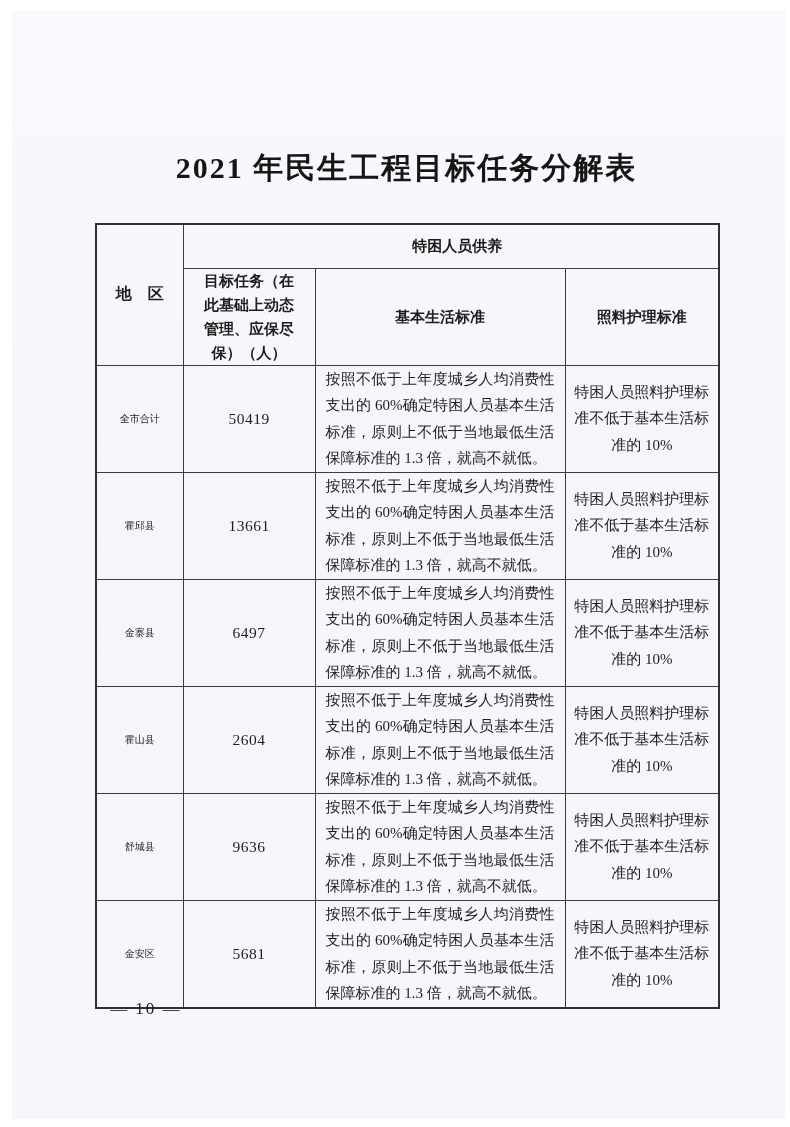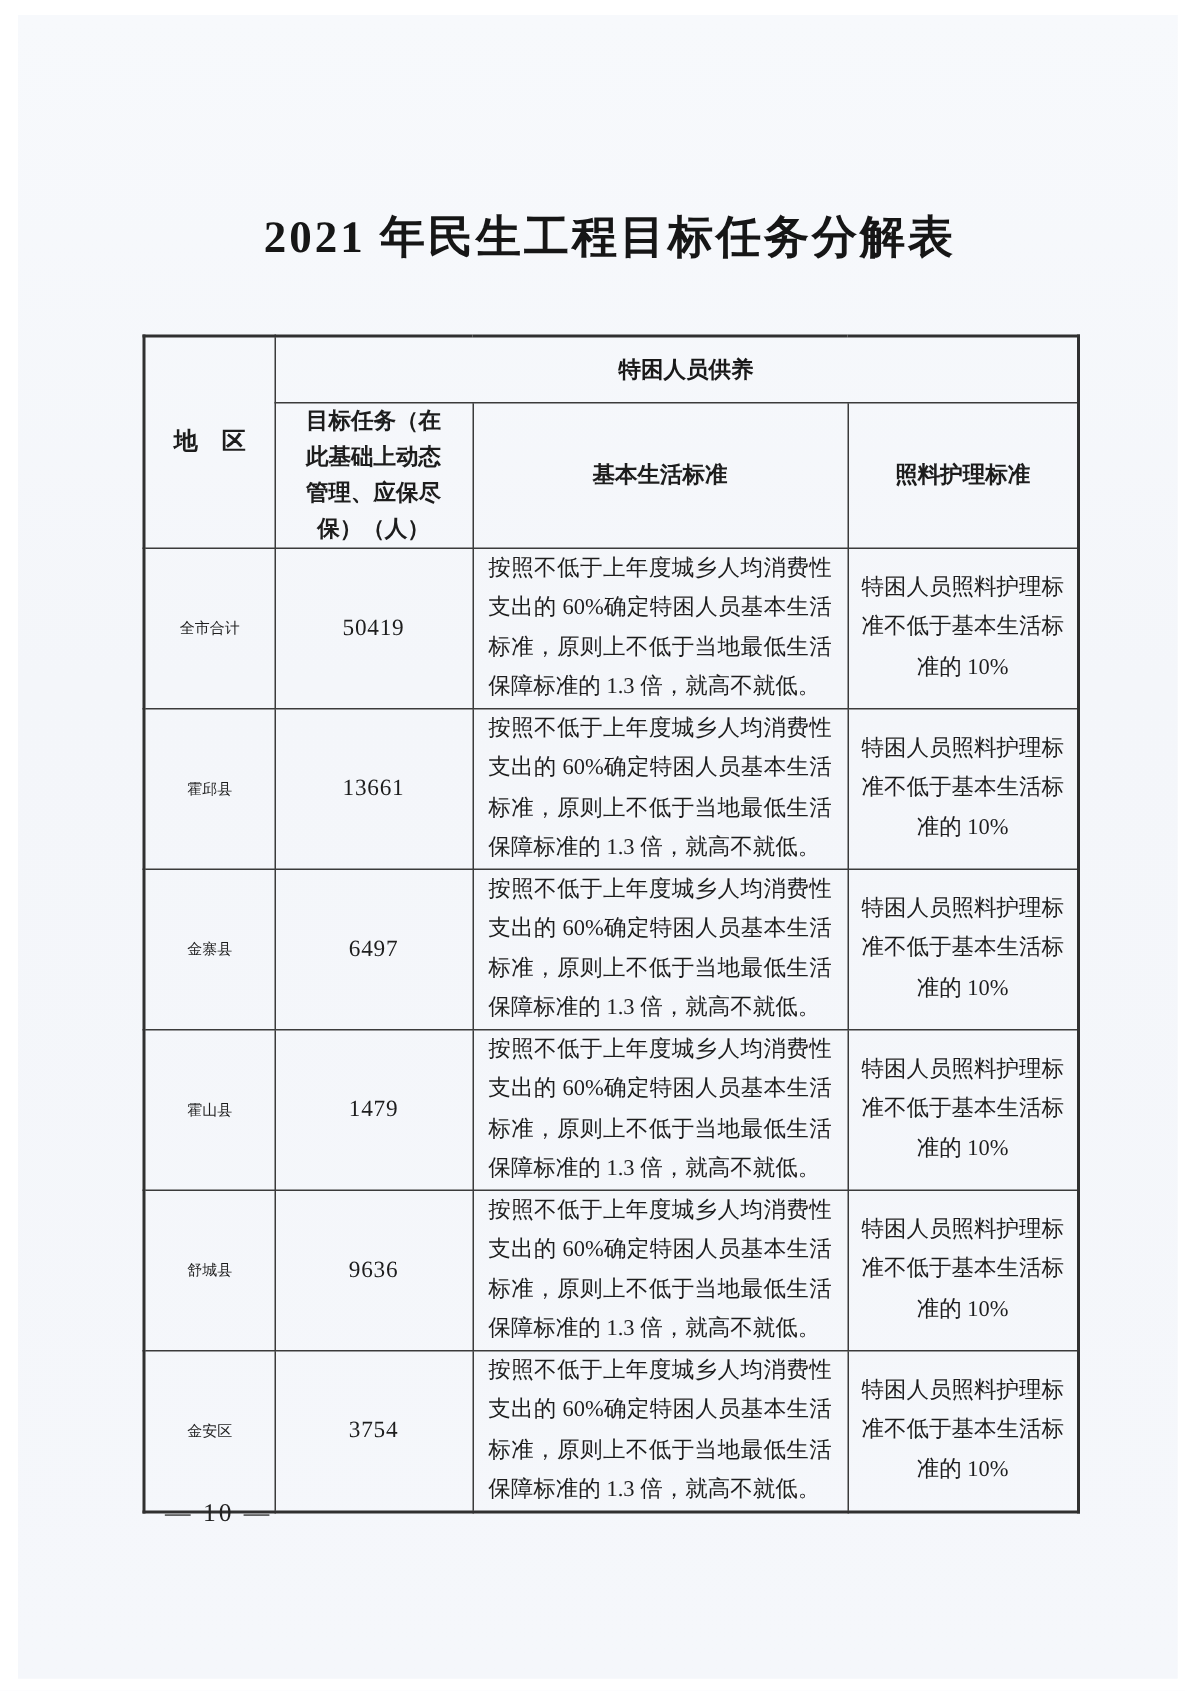--- a/index.html
+++ b/index.html
@@ -10,21 +10,21 @@
     overflow: hidden;
   }
   .scan-page {
     position: absolute;
     left: 12px; top: 10px; right: 5px; bottom: 8px;
     background: #f5f7fb;
     background-image: linear-gradient(180deg, #f7f9fc 0%, #f4f6fa 40%, #f5f7fb 100%);
   }
   .doc-title {
     position: absolute;
-    left: 83px; top: 128px; width: 623px;
+    left: 83px; top: 138px; width: 623px;
     text-align: center;
     font-size: 30px;
     font-weight: bold;
     letter-spacing: 2px;
     color: #161616;
   }
   table.task-table {
     position: absolute;
     left: 83px; top: 213px;
     width: 623px;
@@ -132,33 +132,33 @@
         <td class="cell-care">特困人员照料护理标准不低于基本生活标准的 10%</td>
       </tr>
       <tr class="data-row">
         <td class="cell-region">金寨县</td>
         <td class="cell-target">6497</td>
         <td class="cell-living">按照不低于上年度城乡人均消费性支出的 60%确定特困人员基本生活标准，原则上不低于当地最低生活保障标准的 1.3 倍，就高不就低。</td>
         <td class="cell-care">特困人员照料护理标准不低于基本生活标准的 10%</td>
       </tr>
       <tr class="data-row">
         <td class="cell-region">霍山县</td>
-        <td class="cell-target">1479</td>
+        <td class="cell-target">2604</td>
         <td class="cell-living">按照不低于上年度城乡人均消费性支出的 60%确定特困人员基本生活标准，原则上不低于当地最低生活保障标准的 1.3 倍，就高不就低。</td>
         <td class="cell-care">特困人员照料护理标准不低于基本生活标准的 10%</td>
       </tr>
       <tr class="data-row">
         <td class="cell-region">舒城县</td>
         <td class="cell-target">9636</td>
         <td class="cell-living">按照不低于上年度城乡人均消费性支出的 60%确定特困人员基本生活标准，原则上不低于当地最低生活保障标准的 1.3 倍，就高不就低。</td>
         <td class="cell-care">特困人员照料护理标准不低于基本生活标准的 10%</td>
       </tr>
       <tr class="data-row">
         <td class="cell-region">金安区</td>
-        <td class="cell-target">3754</td>
+        <td class="cell-target">5681</td>
         <td class="cell-living">按照不低于上年度城乡人均消费性支出的 60%确定特困人员基本生活标准，原则上不低于当地最低生活保障标准的 1.3 倍，就高不就低。</td>
         <td class="cell-care">特困人员照料护理标准不低于基本生活标准的 10%</td>
       </tr>
     </tbody>
   </table>
 
   <div class="page-number">— 10 —</div>
 
 </div>
 

